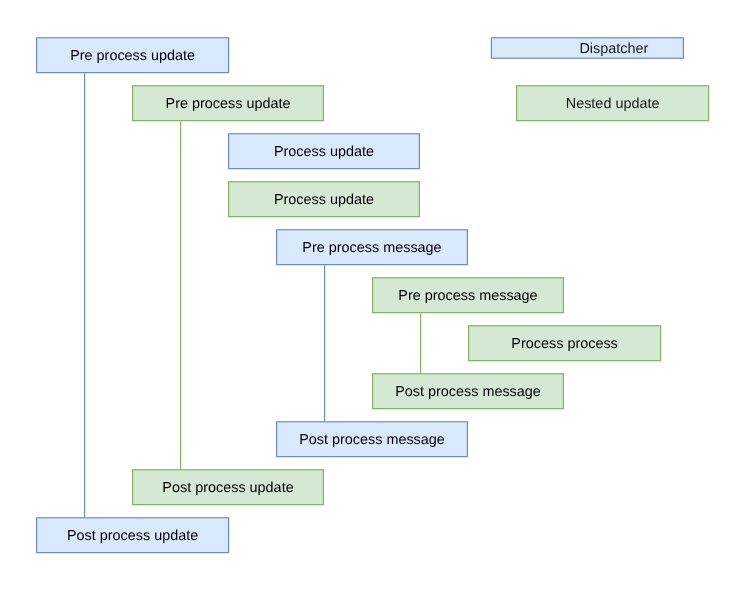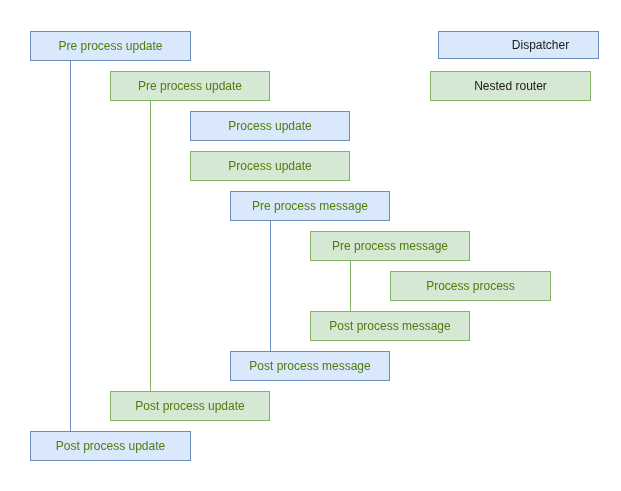--- a/index.html
+++ b/index.html
@@ -21,21 +21,21 @@
     background: #ffffff;
   }
   .node {
     position: absolute;
     box-sizing: border-box;
     display: flex;
     align-items: center;
     justify-content: center;
     font-size: 12px;
     line-height: 14px;
-    color: #4d7c0f;
+    color: #000000;
     text-align: center;
     border-width: 1px;
     border-style: solid;
     white-space: nowrap;
   }
   .node.blue {
     background: #dae8fc;
     border-color: #6c8ebf;
   }
   .node.green {
@@ -114,20 +114,20 @@
         <span>Post process message</span>
       </div>
       <div class="node green" style="left: 110px; top: 391px; width: 160px; height: 30px;">
         <span>Post process update</span>
       </div>
       <div class="node blue" style="left: 30px; top: 431px; width: 161px; height: 30px;">
         <span>Post process update</span>
       </div>
     </div>
   <div id="legend-layer">
-      <div class="legend-node blue" style="left: 438px; top: 31px; width: 161px; height: 28px; padding-left: 44px;">
+      <div class="legend-node blue" style="left: 409px; top: 31px; width: 161px; height: 18px; padding-left: 44px;">
         <span>Dispatcher</span>
       </div>
       <div class="legend-node green" style="left: 430px; top: 71px; width: 161px; height: 30px;">
-        <span>Nested router</span>
+        <span>Nested update</span>
       </div>
     </div>
 </div>
 
 </body></html>

